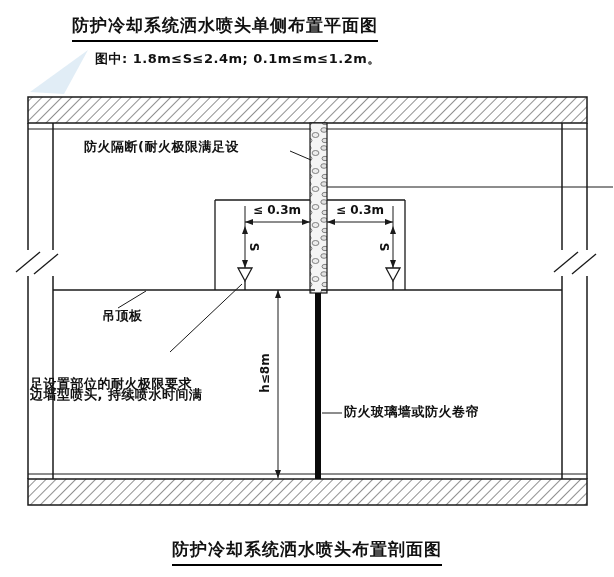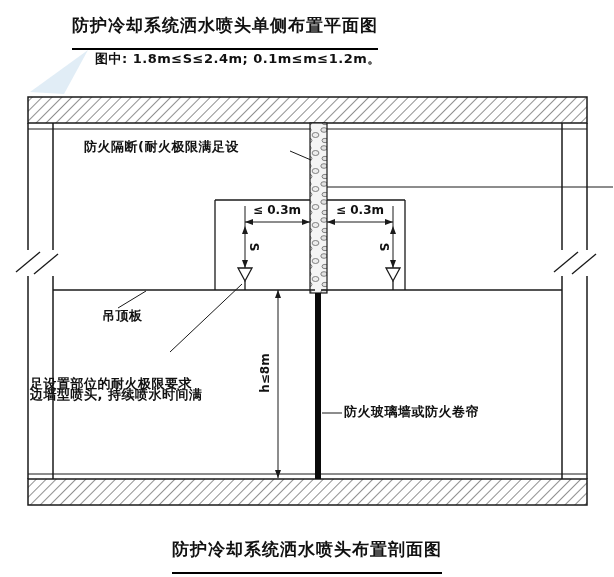--- a/index.html
+++ b/index.html
@@ -5,21 +5,21 @@
   html,body { margin:0; padding:0; background:#ffffff; }
   .canvas {
     position:relative; width:614px; height:577px; background:#ffffff;
     font-family:"DejaVu Sans","Liberation Sans",sans-serif; color:#111; overflow:hidden;
   }
   svg.draw { position:absolute; left:0; top:0; }
   .lbl { position:absolute; font-weight:bold; white-space:nowrap; color:#111; }
   .cjk { font-size:13px; letter-spacing:0.5px; }
   .dim { font-size:12px; }
   .title { font-size:17px; letter-spacing:1px; }
-  .title .u, .u { border-bottom:2px solid #000; padding-bottom:13px; }
+  .title .u, .u { border-bottom:2px solid #000; padding-bottom:5px; }
   .center { text-align:center; }
   .rot-cw  { transform:rotate(90deg);  transform-origin:center; }
   .rot-ccw { transform:rotate(-90deg); transform-origin:center; }
 </style>
 </head>
 <body>
 
 <div class="canvas">
 
   <svg class="draw" width="614" height="577" viewBox="0 0 614 577">

